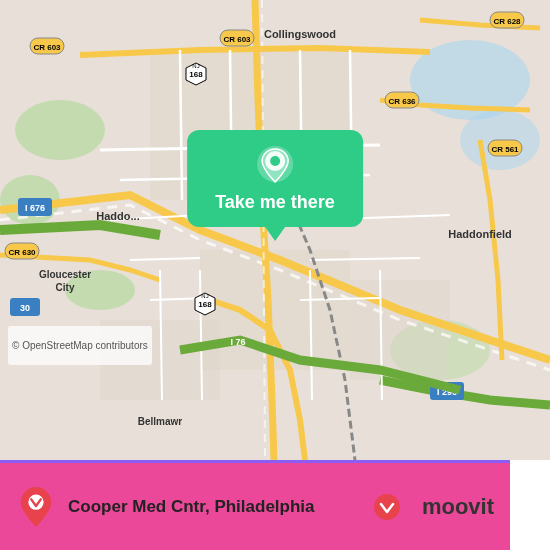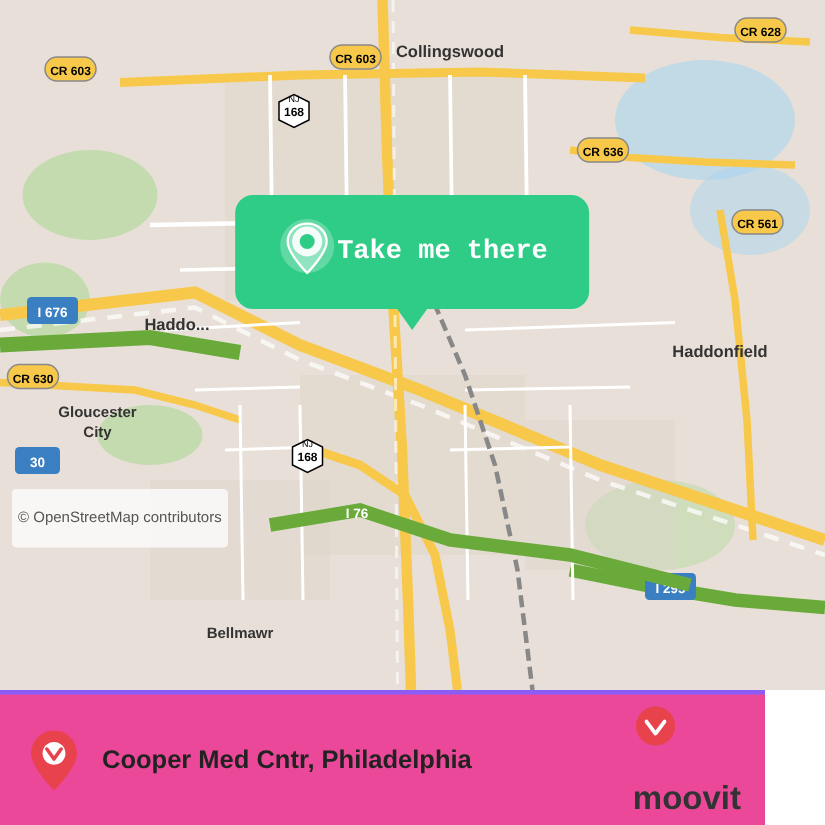--- a/index.html
+++ b/index.html
@@ -46,46 +46,44 @@
     }
 
     #location-name {
       font-size: 17px;
       font-weight: 600;
       color: #222;
     }
 
     #moovit-logo {
       display: flex;
-      align-items: flex-start;
+      align-items: center;
       gap: 20px;
-      flex-direction: column;
     }
 
     .moovit-text {
       font-size: 22px;
       font-weight: 700;
       color: #333;
     }
 
     
     #popup {
       position: absolute;
       top: 130px;
       left: 50%;
       transform: translateX(-50%);
       background: #2ecc87;
       border-radius: 12px;
       padding: 14px 28px;
       display: flex;
-      flex-direction: row;
+      flex-direction: column;
       align-items: center;
       z-index: 10;
       min-width: 175px;
-      font-family: Liberation Mono, monospace;
     }
 
     #popup-pin {
       width: 40px;
       height: 40px;
       margin-bottom: 8px;
     }
 
     #popup-label {
       font-size: 18px;

